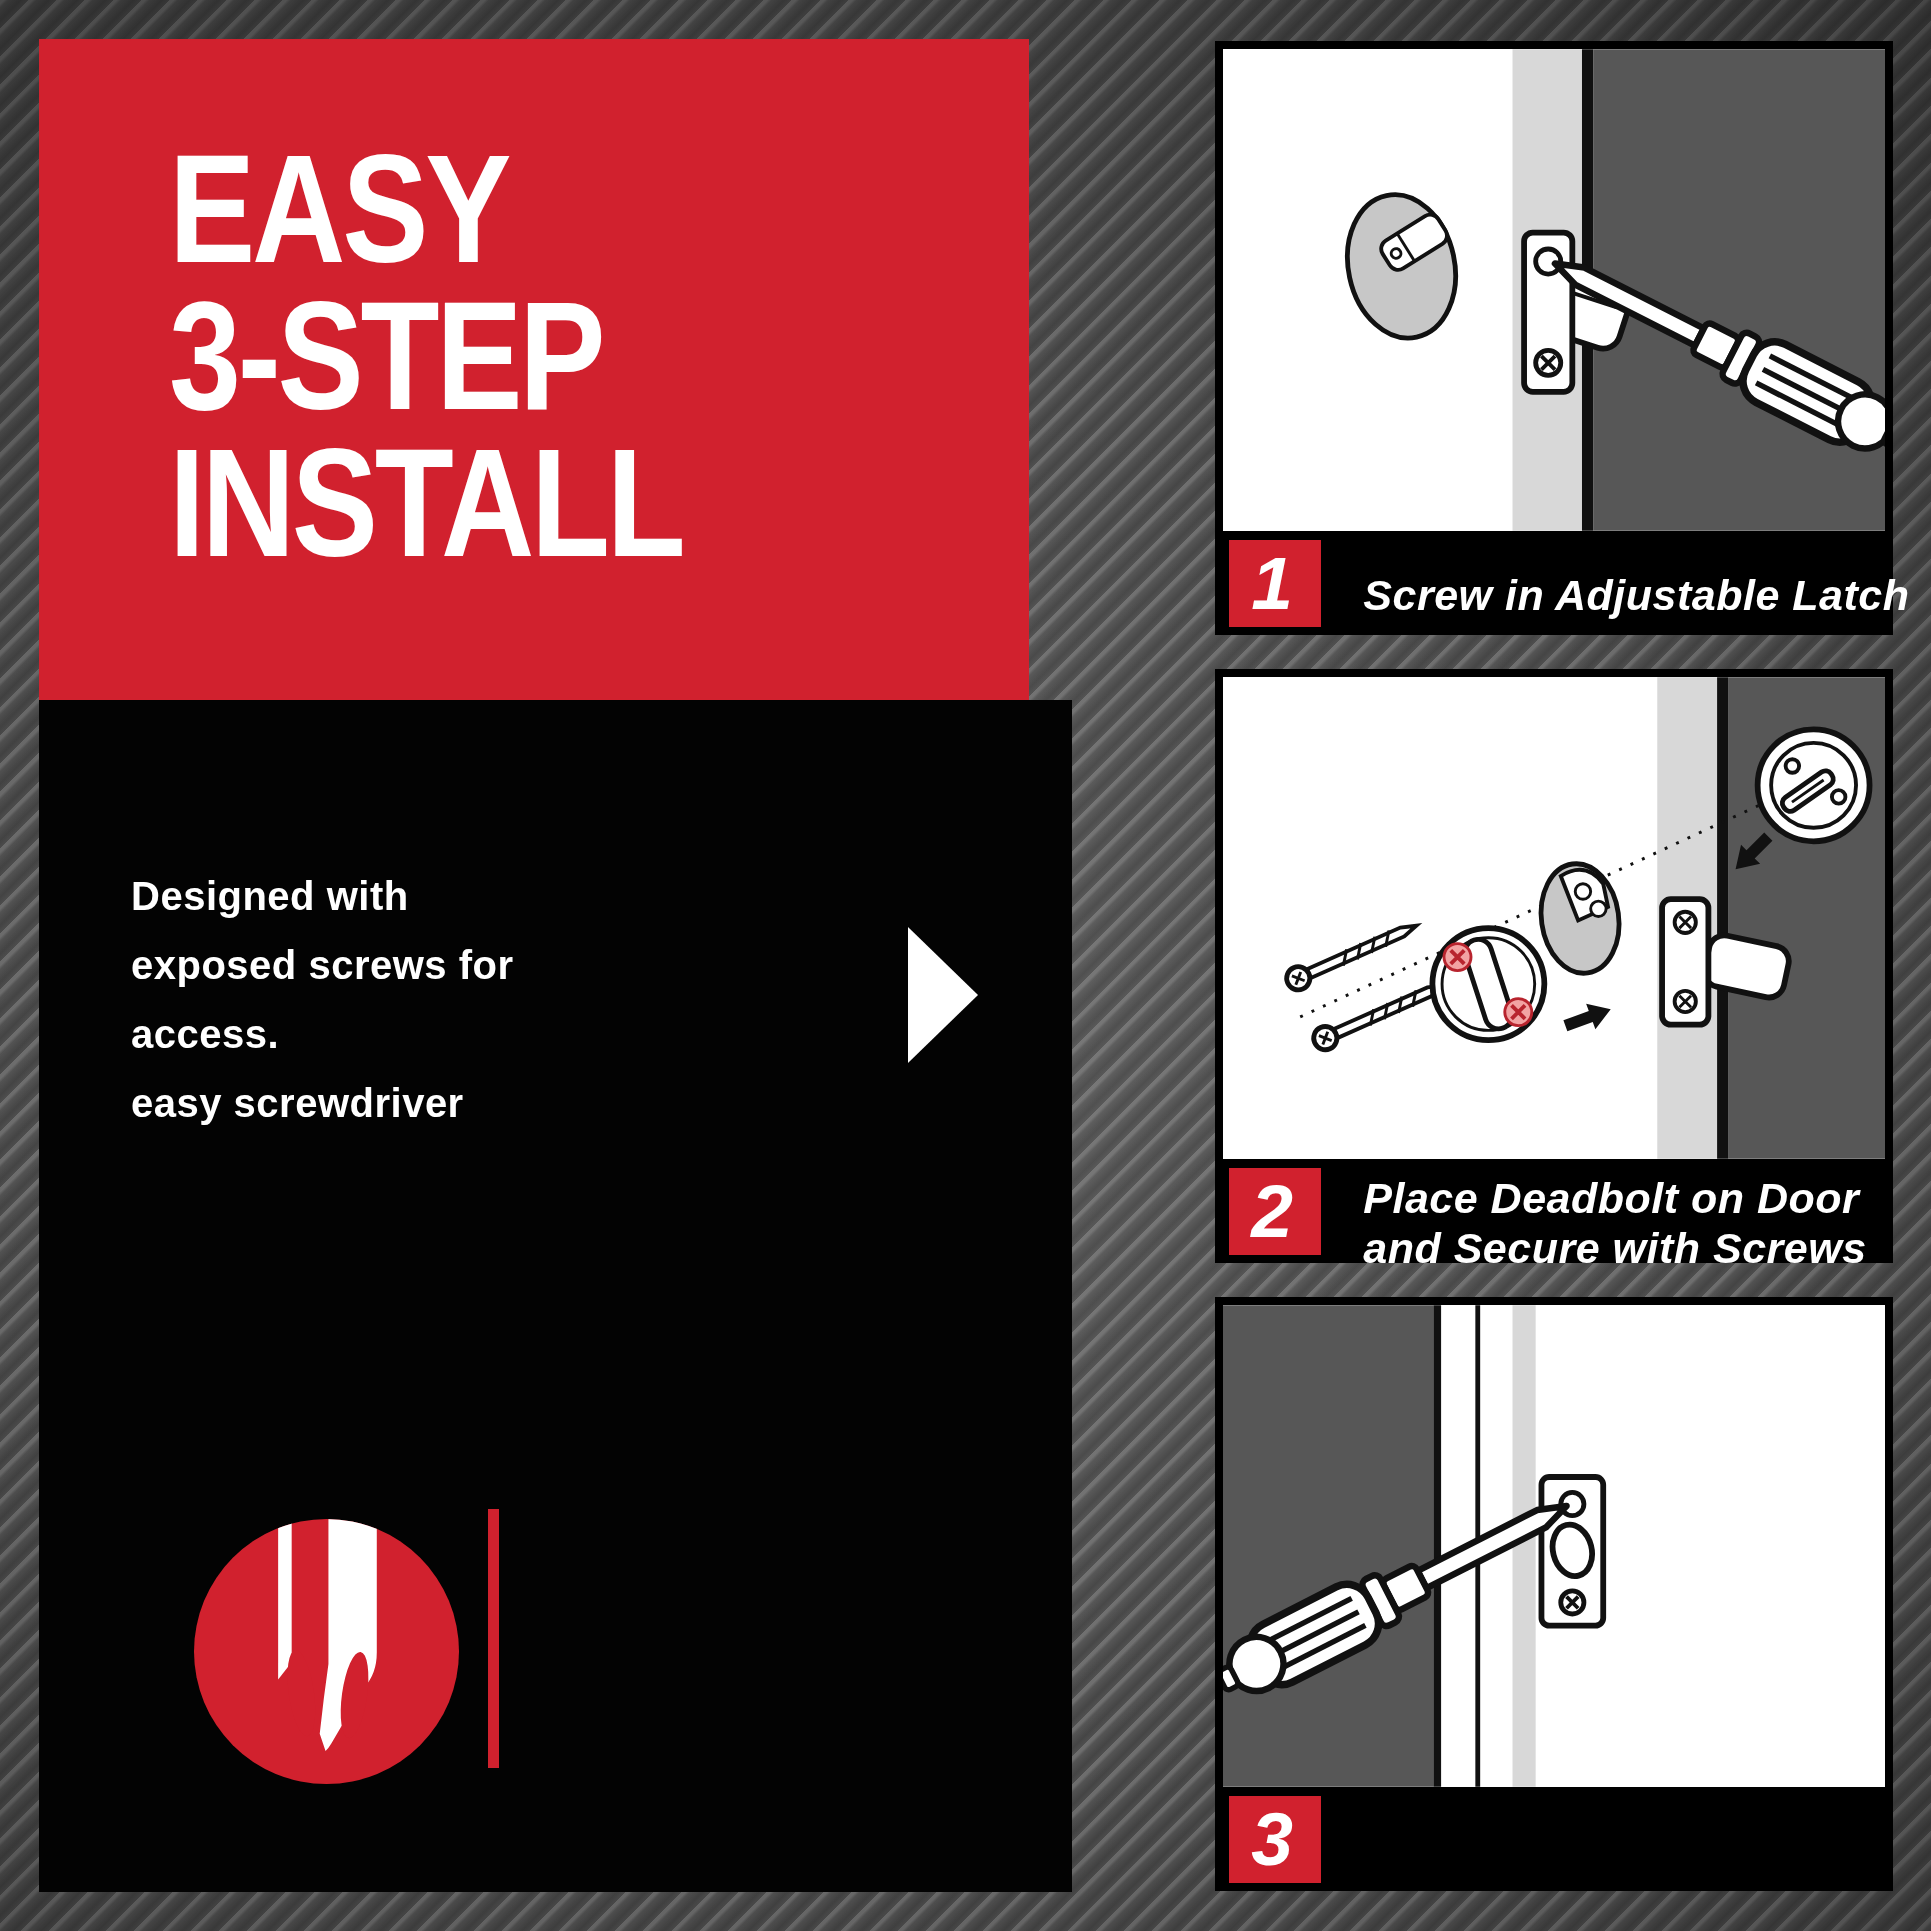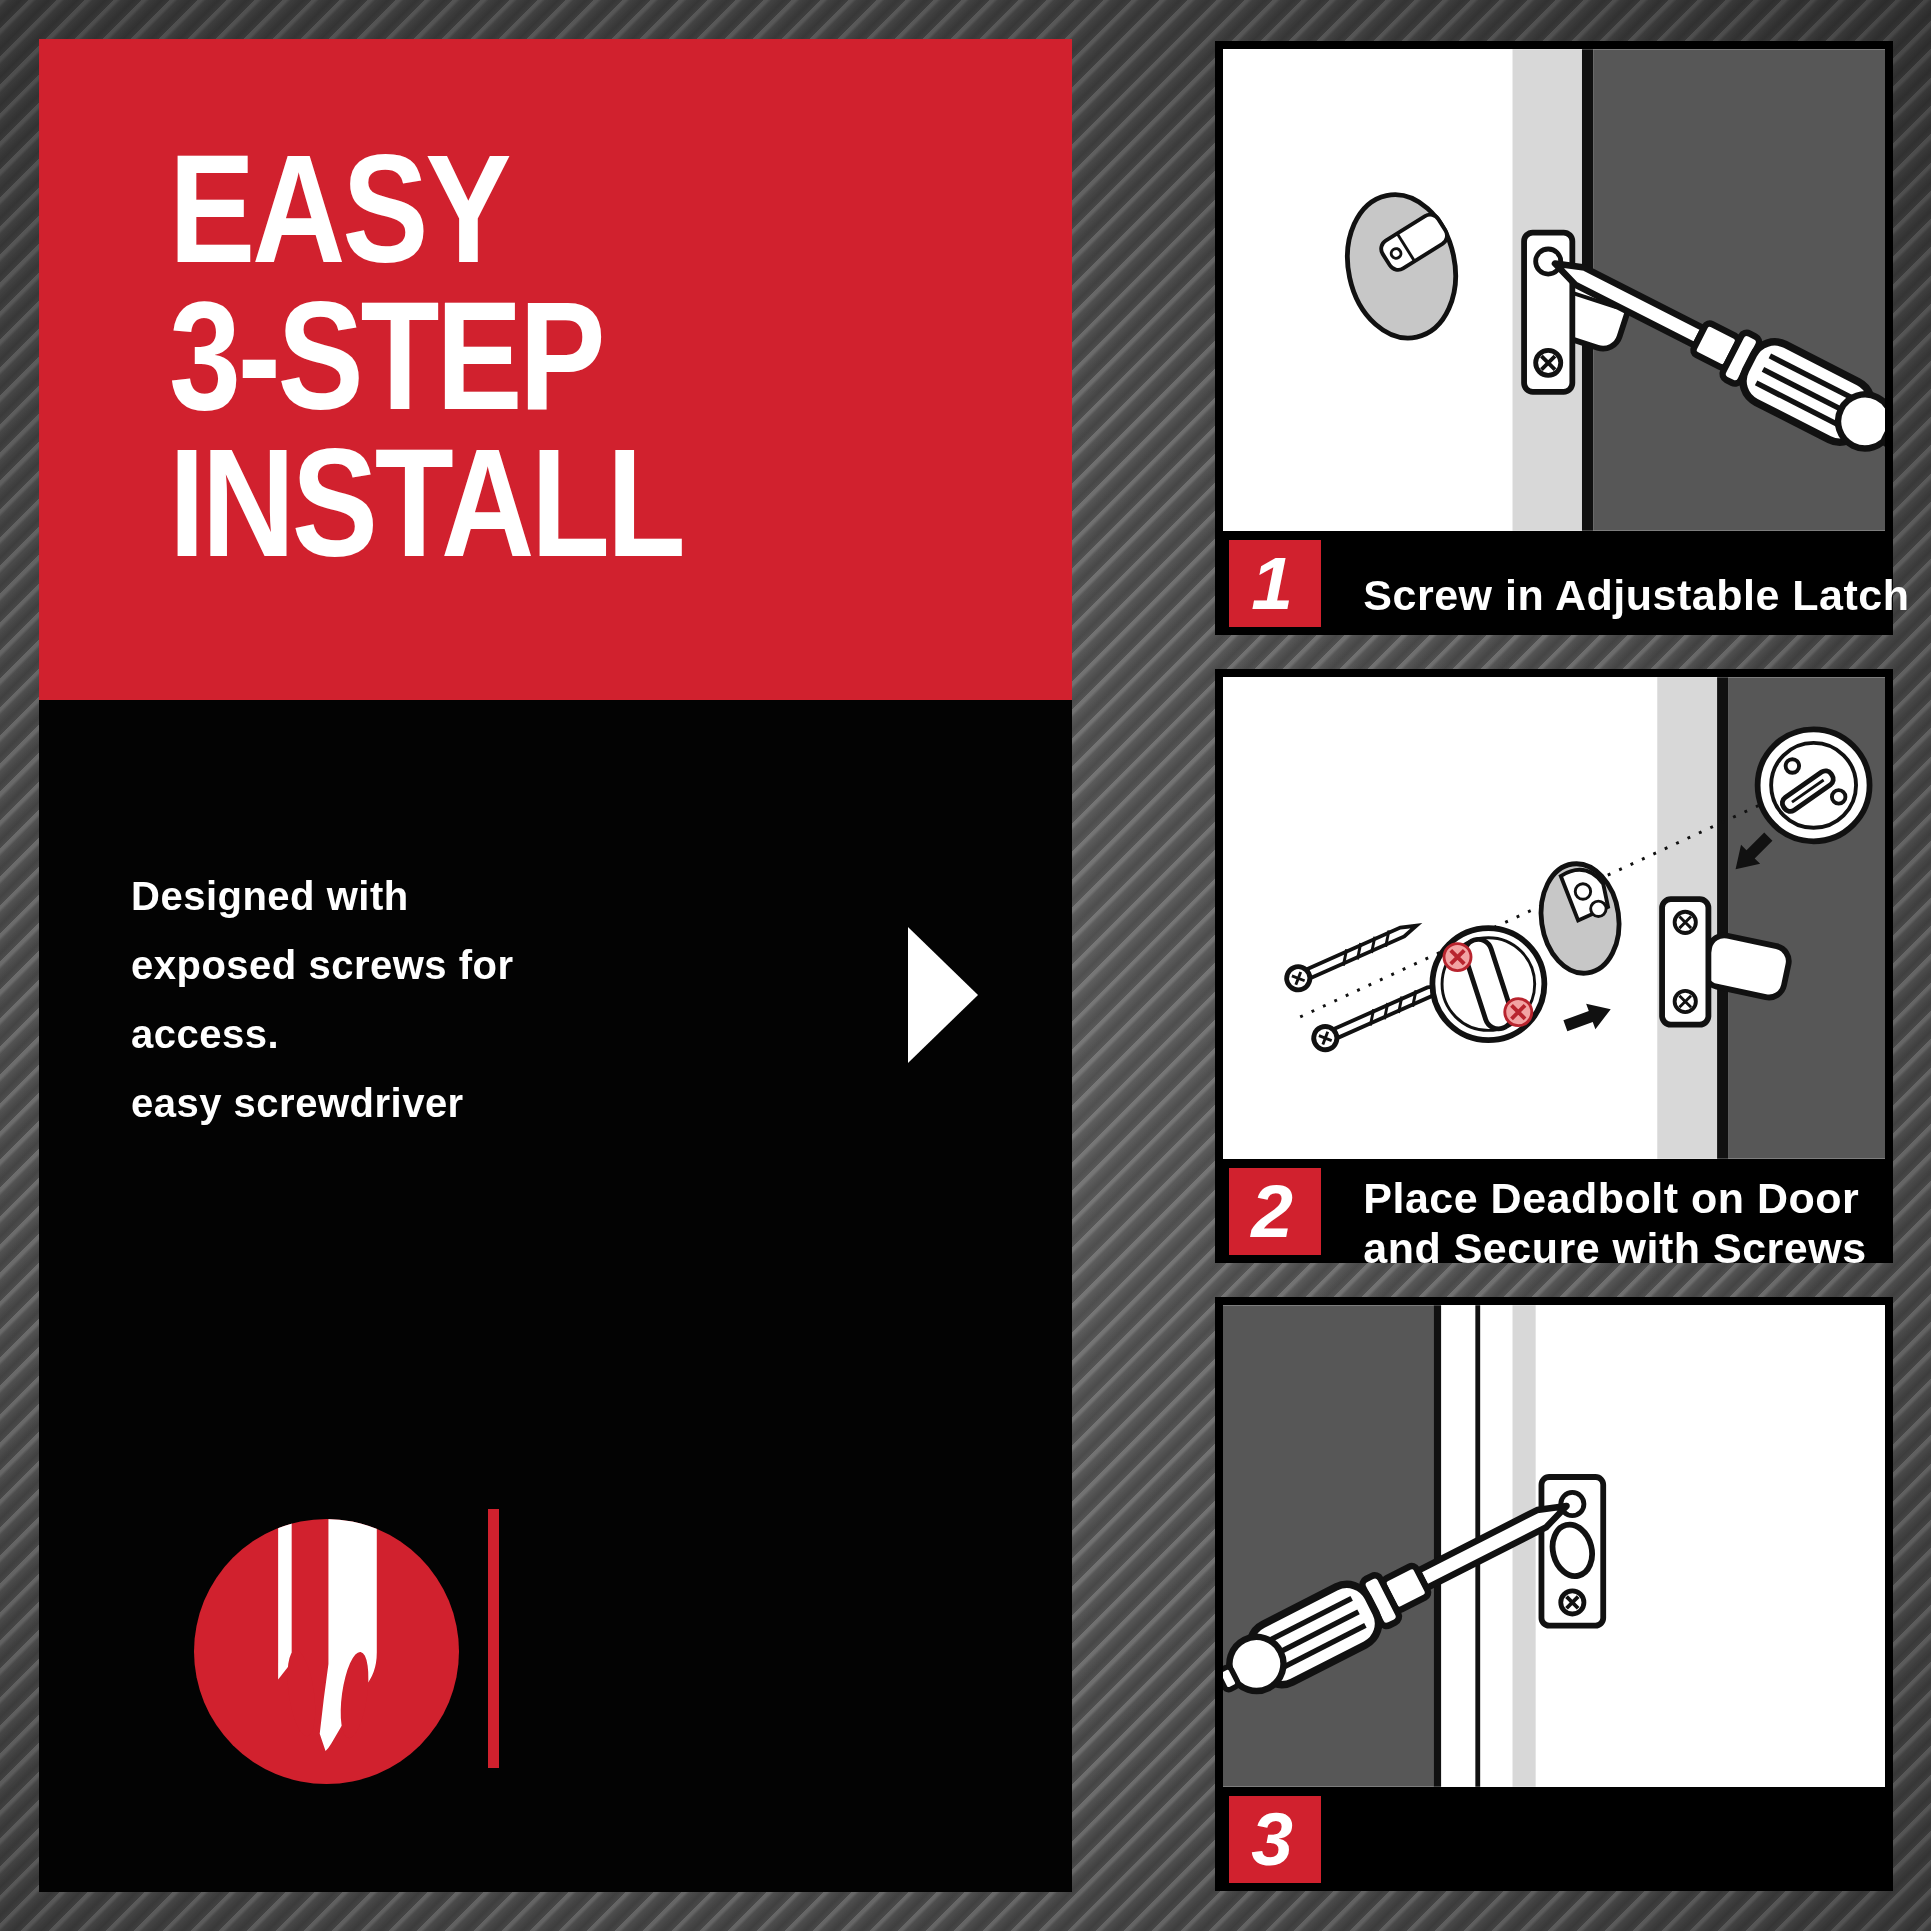--- a/index.html
+++ b/index.html
@@ -6,21 +6,21 @@
   body{
     width:1931px;height:1931px;position:relative;overflow:hidden;
     font-family:"Liberation Sans", sans-serif;
     background-color:#4a4a4a;
     background-image:
       radial-gradient(ellipse 115% 95% at 46% 56%, rgba(255,255,255,0.08) 0%, rgba(0,0,0,0) 38%, rgba(0,0,0,0.62) 100%),
       repeating-linear-gradient(135deg, #6e6e6e 0px, #6e6e6e 2.9px, #545454 5.8px, #454545 14.5px, #4f4f4f 20px);
   }
   .abs{position:absolute;}
   
-  .red-block{left:39px;top:39px;width:1033px;height:661px;background:#d1212e;}
+  .red-block{left:39px;top:39px;width:958px;height:661px;background:#d1212e;padding-left:32px;}
   .headline{
     position:absolute;left:130px;top:97px;color:#fff;
     font-weight:800;font-size:154px;line-height:147px;letter-spacing:-3.9px;
     transform:scaleX(0.84);transform-origin:left top;white-space:nowrap;
   }
   .headline div{display:block;}
   .black-block{left:39px;top:700px;width:1033px;height:1192px;background:#030303;}
   .description{
     position:absolute;left:92px;top:162px;color:#fff;
     font-size:40px;line-height:69px;font-weight:700;letter-spacing:0.5px;
@@ -44,21 +44,21 @@
     position:absolute;left:0;bottom:0;width:100%;height:104px;background:#000;
     display:flex;align-items:center;
   }
   .step-num{
     width:87px;height:87px;margin-left:13.5px;background:#d1212e;flex:0 0 auto;
     display:flex;align-items:center;justify-content:center;
     color:#fff;font-size:75px;font-weight:800;font-style:italic;padding-right:5.8px;
   }
   .step-text{
     margin-left:42px;color:#fff;font-size:43px;line-height:50px;
-    font-weight:700;letter-spacing:0.5px;white-space:nowrap;margin-top:23px;
+    font-weight:700;font-style:italic;letter-spacing:0.5px;white-space:nowrap;margin-top:23px;
   }
 </style>
 </head>
 <body>
 
 <section class="abs red-block">
   <h1 class="headline" style="margin:0;">
     <div>EASY</div>
     <div>3-STEP</div>
     <div>INSTALL</div>

